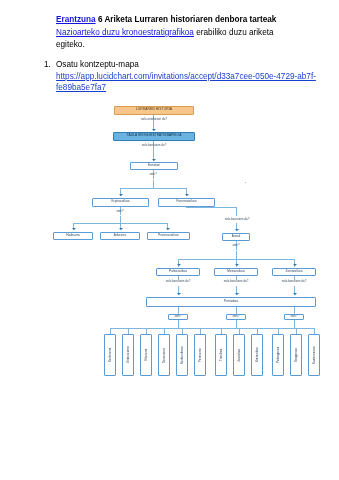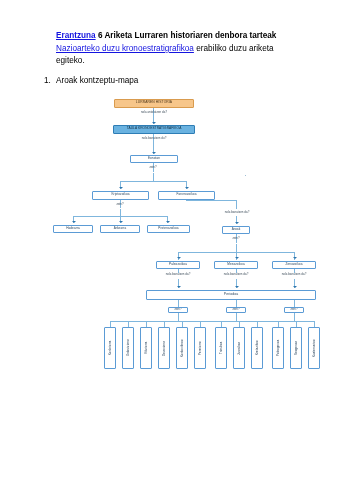--- a/index.html
+++ b/index.html
@@ -1,21 +1,21 @@
 <!DOCTYPE html>
 <html><head>
 <meta charset="utf-8">
 <style>
   html,body{margin:0;padding:0;}
   body{
     width:339px;height:480px;background:#ffffff;
     font-family:"Liberation Sans", sans-serif;
     color:#000;overflow:hidden;position:relative;
   }
-  .page{width:339px;height:480px;position:relative;box-sizing:border-box;padding:30px 22px 0 22px;}
+  .page{width:339px;height:480px;position:relative;box-sizing:border-box;padding:14px 22px 0 22px;}
 
   
   .hdr{font-size:8.2px;line-height:11px;font-weight:bold;margin:0 0 2px 34px;}
   .hdr .ans{color:#1414e0;text-decoration:underline;}
   .sub{font-size:8.2px;line-height:11.5px;margin:0 0 0 34px;max-width:232px;}
   .sub .lnk{color:#1414e0;text-decoration:underline;}
   .olist{margin:9px 0 0 0;padding:0;list-style:none;}
   .olist li{font-size:8.2px;line-height:11.5px;margin-left:34px;position:relative;}
   .olist li .num{position:absolute;left:-12px;top:0;}
   .url{color:#1a3fd0;text-decoration:underline;word-break:break-all;display:block;font-size:8.2px;line-height:11.5px;}
@@ -54,21 +54,22 @@
     <span>6 Ariketa  Lurraren historiaren denbora tarteak</span>
   </div>
 
   <div class="sub">
     <span class="lnk">Nazioarteko duzu kronoestratigrafikoa</span><span> erabiliko duzu ariketa egiteko.</span>
   </div>
 
   <ul class="olist">
     <li>
       <span class="num">1.</span>
-      <span>Aroak kontzeptu-mapa</span>
+      <span>Osatu kontzeptu-mapa</span>
+      <a class="url" href="#">https://app.lucidchart.com/invitations/accept/d33a7cee-050e-4729-ab7f-fe89ba5e7fa7</a>
     </li>
   </ul>
 
   <div class="diagram">
 
     <div class="node orange" style="left:114px;top:8px;width:80px;height:9px;">LURRAREN HISTORIA</div>
     <div class="ln v" style="left:153px;top:17px;height:10px;"></div>
     <div class="lbl" style="left:130px;top:19px;width:48px;">nola antolatzen da?</div>
     <div class="ln v" style="left:153px;top:26px;height:7px;"></div>
     <div class="arw" style="left:151.5px;top:31px;"></div>

